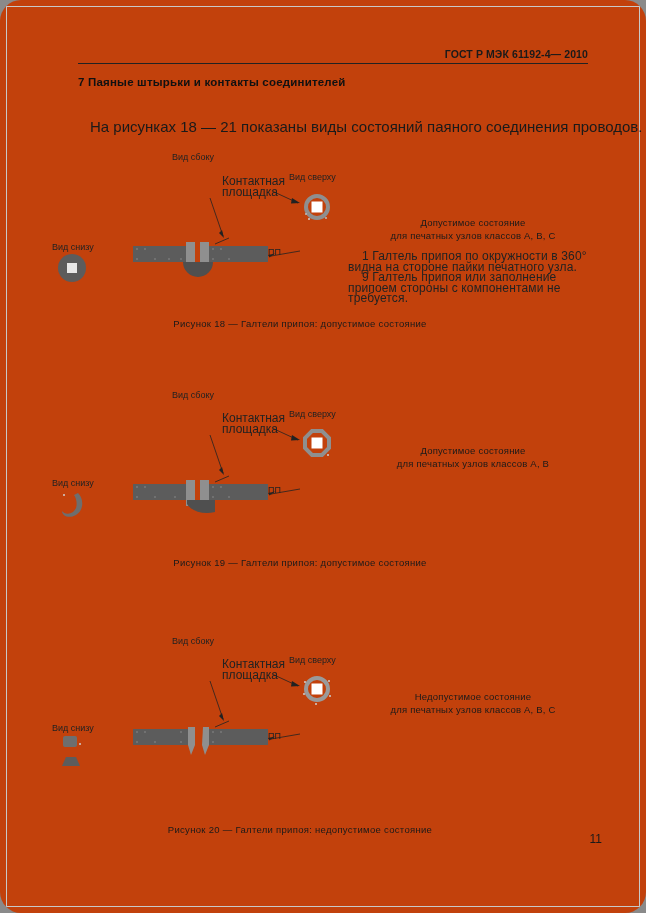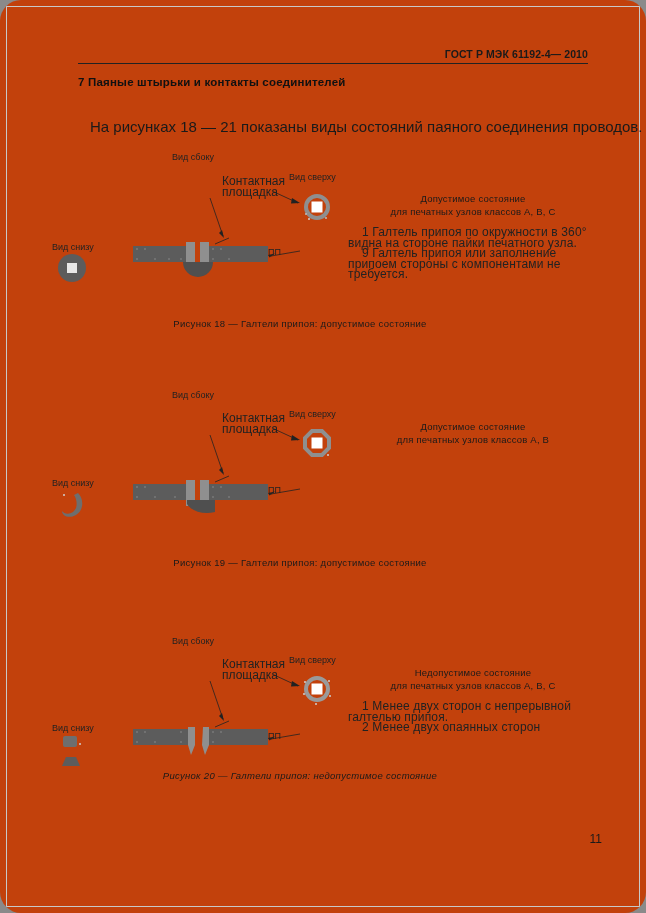--- a/index.html
+++ b/index.html
@@ -102,20 +102,21 @@
     line-height: 11px;
     white-space: nowrap;
   }
 
   svg { display: block; overflow: visible; }
 
   
   .note-block {
     position: absolute;
     width: 250px;
+    margin-top: 24px;
   }
   .note-title {
     text-align: center;
     font-size: 9.5px;
     color: #1a1a1a;
     line-height: 13px;
     letter-spacing: 0.2px;
   }
   .note-body {
     margin-top: 9px;
@@ -364,25 +365,21 @@
       <svg style="position:absolute; left:272px; top:672px;" width="34" height="20" viewBox="0 0 34 20">
         <path d="M0 2 L26 14" stroke="#222" stroke-width="0.8" fill="none"></path>
         <path d="M20 9 l8 5 l-9 0.5 Z" fill="#222"></path>
       </svg>
 
       <div class="note-block" style="left:348px; top:666px;">
         <div class="note-title">
           <span>Недопустимое состояние</span><br>
           <span>для печатных узлов классов А, В, С</span>
         </div>
-        <div class="note-body">
-          <p>1 Менее двух сторон с непрерывной галтелью припоя.</p>
-          <p>2 Менее двух опаянных сторон</p>
-        </div>
-      </div>
-
-      <div class="fig-caption" style="top:770px;font-style:italic;">Рисунок 20 — Галтели припоя: недопустимое состояние</div>
+      </div>
+
+      <div class="fig-caption" style="top:824px;">Рисунок 20 — Галтели припоя: недопустимое состояние</div>
     </div>
 
     <div class="page-number">11</div>
 
   </div>
 </div>
 
 </body></html>

